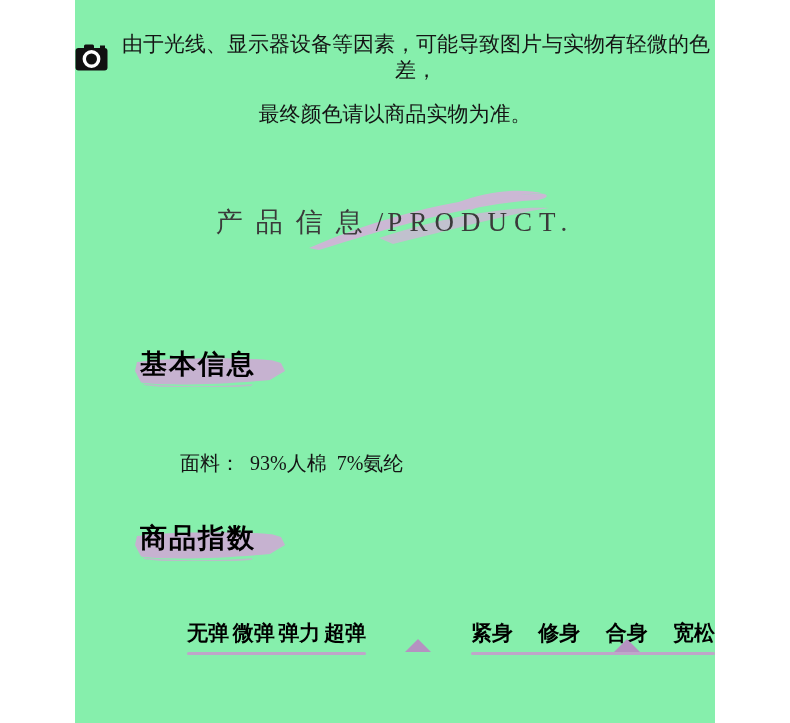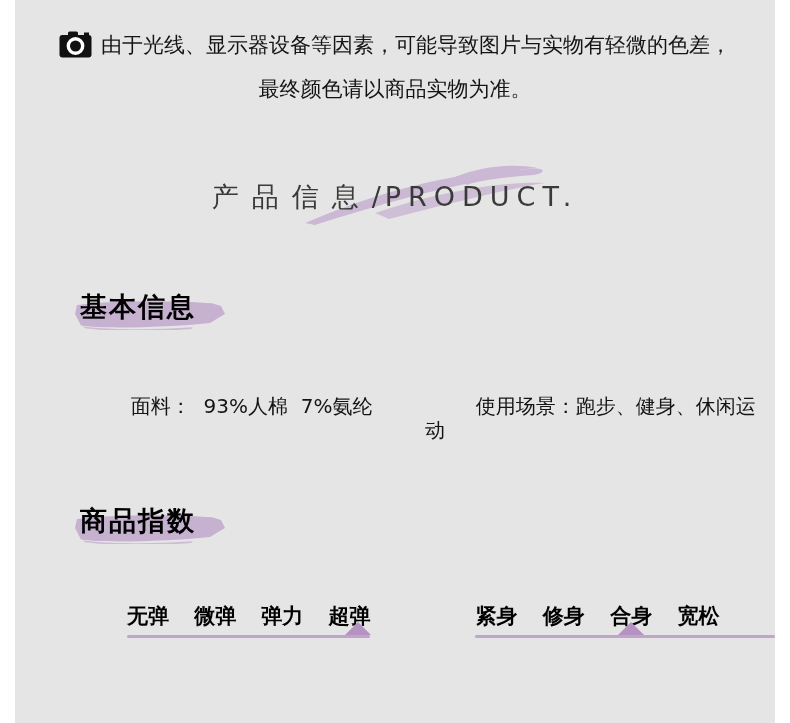--- a/index.html
+++ b/index.html
@@ -5,42 +5,42 @@
   :root{
     --accent-line:#bfa6c9;
     --accent-marker:#b592c1;
     --brush:#c6b2d0;
     --swoosh:#cbb8d4;
     --text:#141414;
     --title-text:#3a3a3a;
   }
   html,body{margin:0;padding:0;background:#fff;}
   body{font-family:"DejaVu Sans","Liberation Sans",sans-serif;color:var(--text);}
-  .page{position:relative;width:760px;height:723px;margin:0 auto;background:#e5e5e5;overflow:hidden;}
+  .page{position:relative;width:640px;height:723px;margin:0 auto;background:#86efac;overflow:hidden;font-family:Liberation Serif, serif;}
 
   
   .notice{padding-top:31px;text-align:center;}
   .notice-line{font-size:21px;line-height:26px;color:var(--text);margin:0;}
   .notice-line1{display:flex;align-items:center;justify-content:center;}
   .camera{display:inline-flex;margin-right:9px;flex:0 0 auto;}
   .notice-line2{margin-top:18px;}
 
   
   .title-wrap{margin-top:80px;text-align:center;}
   .title-inner{position:relative;display:inline-block;line-height:30px;white-space:nowrap;}
   .swoosh{position:absolute;left:93px;top:-19px;width:243px;height:62px;color:var(--swoosh);z-index:0;}
   .title-text{position:relative;z-index:1;color:var(--title-text);font-size:27px;}
   .t-cn{letter-spacing:13px;}
   .t-sep{letter-spacing:4px;}
   .t-en{letter-spacing:7px;}
 
   
   .heading{position:relative;display:inline-block;margin-left:65px;line-height:30px;}
-  .heading-basic{margin-top:76px;}
-  .heading-index{margin-top:40px;}
+  .heading-basic{margin-top:108px;}
+  .heading-index{margin-top:24px;}
   .brush{position:absolute;left:-7px;top:6px;width:160px;height:32px;color:var(--brush);z-index:0;}
   .heading-text{position:relative;z-index:1;font-size:27px;font-weight:900;color:#000;letter-spacing:2px;}
 
   
   .fields{margin:44px 0 0 65px;font-size:20px;line-height:24px;}
   .field-row{display:flex;}
   .field-row + .field-row{margin-top:26px;}
   .field{white-space:pre-wrap;}
   .field-left{width:345px;flex:0 0 auto;}
   .field-label{color:var(--text);}
@@ -100,23 +100,20 @@
     </svg>
     <span class="heading-text">基本信息</span>
   </div>
 
   
   <div class="fields">
     <div class="field-row">
       <div class="field field-left">
         <span class="field-label">面料：</span><span class="field-value">  93%人棉  7%氨纶</span>
       </div>
-      <div class="field">
-        <span class="field-label">使用场景：</span><span class="field-value">跑步、健身、休闲运动</span>
-      </div>
     </div>
   </div>
 
   
   <div class="heading heading-index">
     <svg class="brush" viewBox="0 0 160 36" preserveAspectRatio="none" aria-hidden="true">
       <path fill="currentColor" d="M4 8 C 30 3, 100 2, 139 6 L 148 9 L 152 18 L 146 22 L 137 28 C 95 33, 30 35, 8 31 L 2 18 Z"></path>
       <path fill="currentColor" opacity="0.8" d="M10 32 C 40 36, 80 36, 120 33 L 118 35 C 80 38, 40 38, 12 34 Z"></path>
     </svg>
     <span class="heading-text">商品指数</span>

